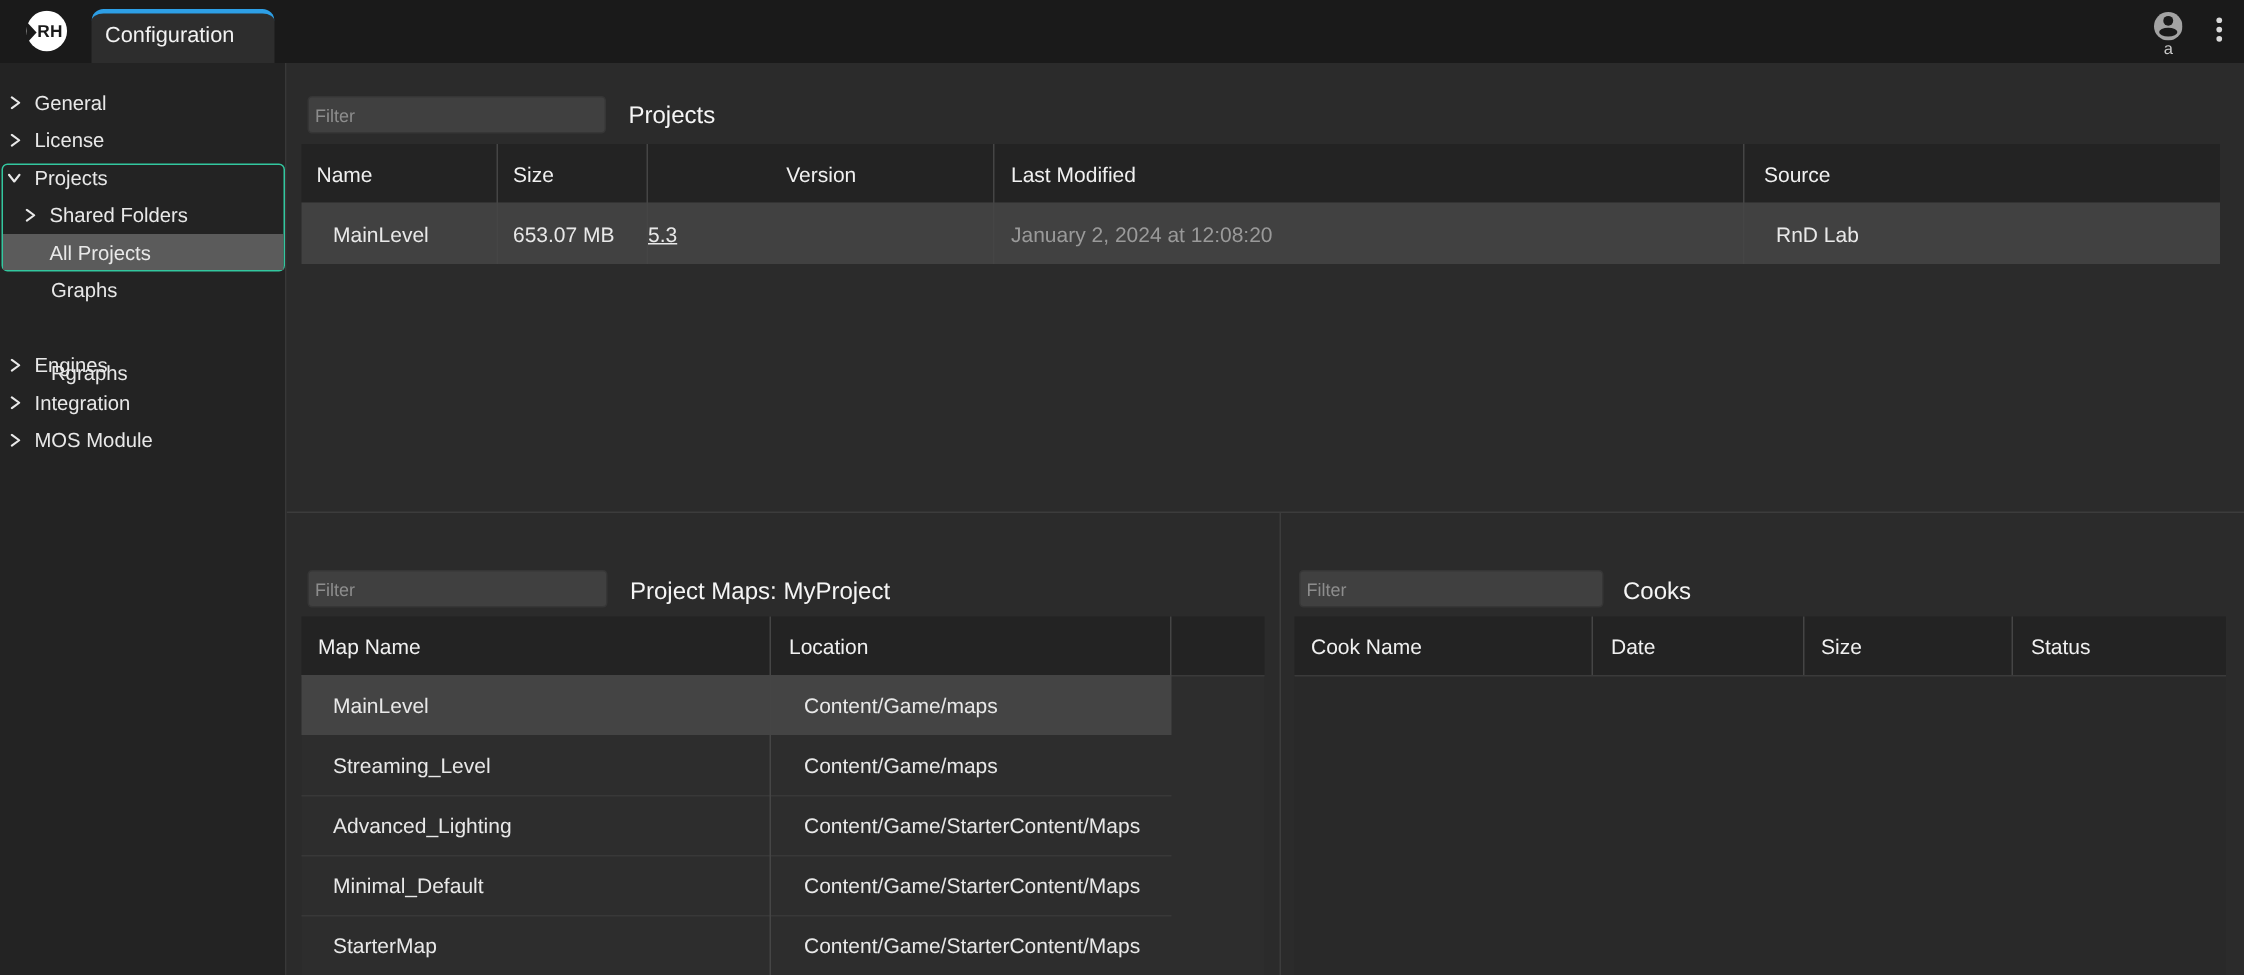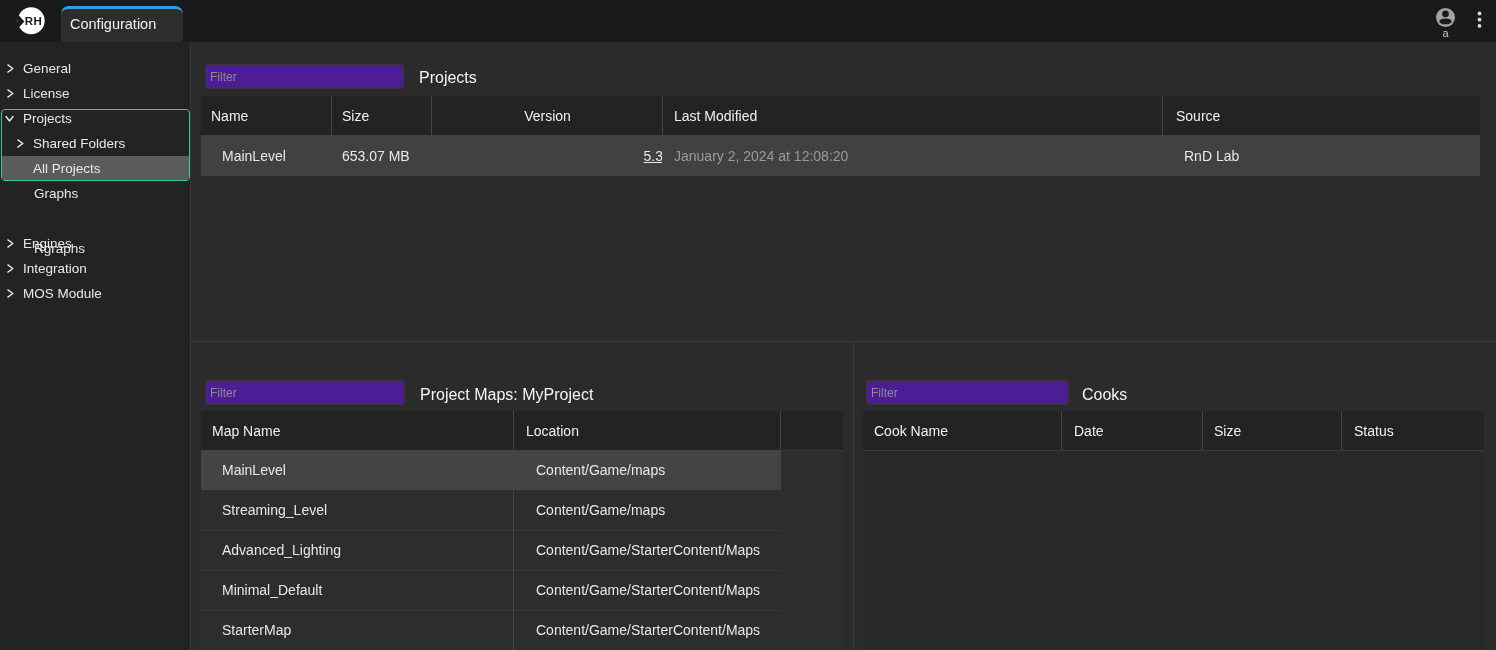--- a/index.html
+++ b/index.html
@@ -14,21 +14,21 @@
 
   
   #sidebar { left:0; top:42px; width:191px; height:608px; background:#232323; border-right:1px solid #383838; }
   .titem { position:absolute; left:0; width:190px; height:25px; line-height:25px; font-size:13.5px; color:#e8e8e8; }
   .titem .lbl { position:absolute; top:0; }
   .chev { position:absolute; top:8px; width:9px; height:9px; }
   #selbox { left:1px; top:67px; width:189px; height:72px; border:1px solid #33c79f; border-radius:4px; }
   #selrow { left:2px; top:114px; width:187px; height:24px; background:#5b5b5b; }
 
   
-  .filter { position:absolute; background:#4c1d95; border:1px solid #363636; border-radius:3px; font-size:12px; color:#8d8d8d; }
+  .filter { position:absolute; background:#404040; border:1px solid #363636; border-radius:3px; font-size:12px; color:#8d8d8d; }
   .filter span { position:absolute; left:4px; top:50%; transform:translateY(-50%); }
   .title { position:absolute; font-size:16px; color:#f5f5f5; }
 
   
   .thead { position:absolute; background:#232323; }
   .hcell { position:absolute; top:0; height:100%; font-size:14px; color:#f0f0f0; }
   .hcell span { position:absolute; top:50%; transform:translateY(-50%); white-space:nowrap; }
   .vline { position:absolute; width:1px; background:#454545; }
   .hline { position:absolute; height:1px; background:#383838; }
   .brow { position:absolute; }
@@ -61,21 +61,21 @@
   </div>
 
 <div class="brow" style="left:201px; top:135px; width:1279px; height:41px; background:#414141;"></div>
 <div class="bcell" style="left:201px; top:135px; height:41px;">
     <span style="left:21px;">MainLevel</span>
   </div>
 <div class="bcell" style="left:332px; top:135px; height:41px;">
     <span style="left:10px;">653.07 MB</span>
   </div>
 <div class="bcell" style="left:432px; top:135px; width:231px; height:41px;">
-    <span style="left:0; right:0; text-align:right;text-decoration:underline;">5.3</span>
+    <span style="left:0; right:0; text-align:left;text-decoration:underline;">5.3</span>
   </div>
 <div class="bcell" style="left:663px; top:135px; height:41px; color:#9a9a9a;">
     <span style="left:11px;">January 2, 2024 at 12:08:20</span>
   </div>
 <div class="bcell" style="left:1163px; top:135px; height:41px;">
     <span style="left:21px;">RnD Lab</span>
   </div>
 
 <div class="vline" style="left:331px; top:96px; height:80px;"></div>
 <div class="vline" style="left:431px; top:96px; height:80px;"></div>

